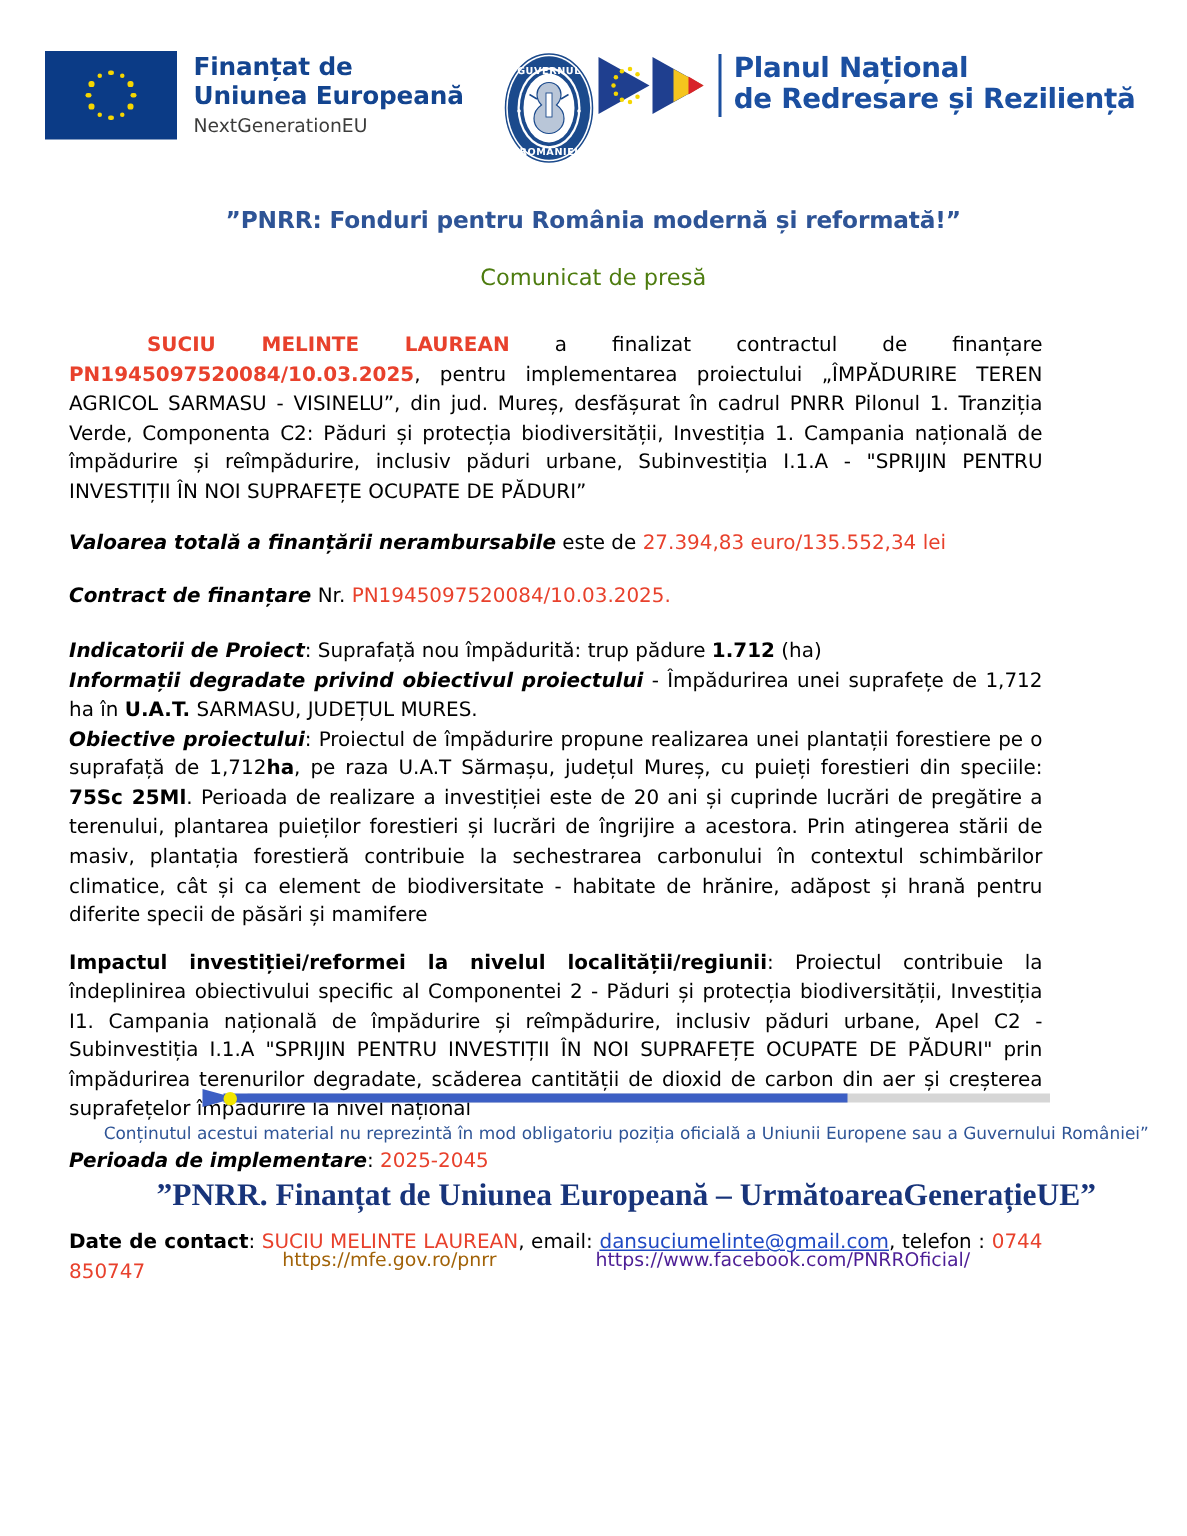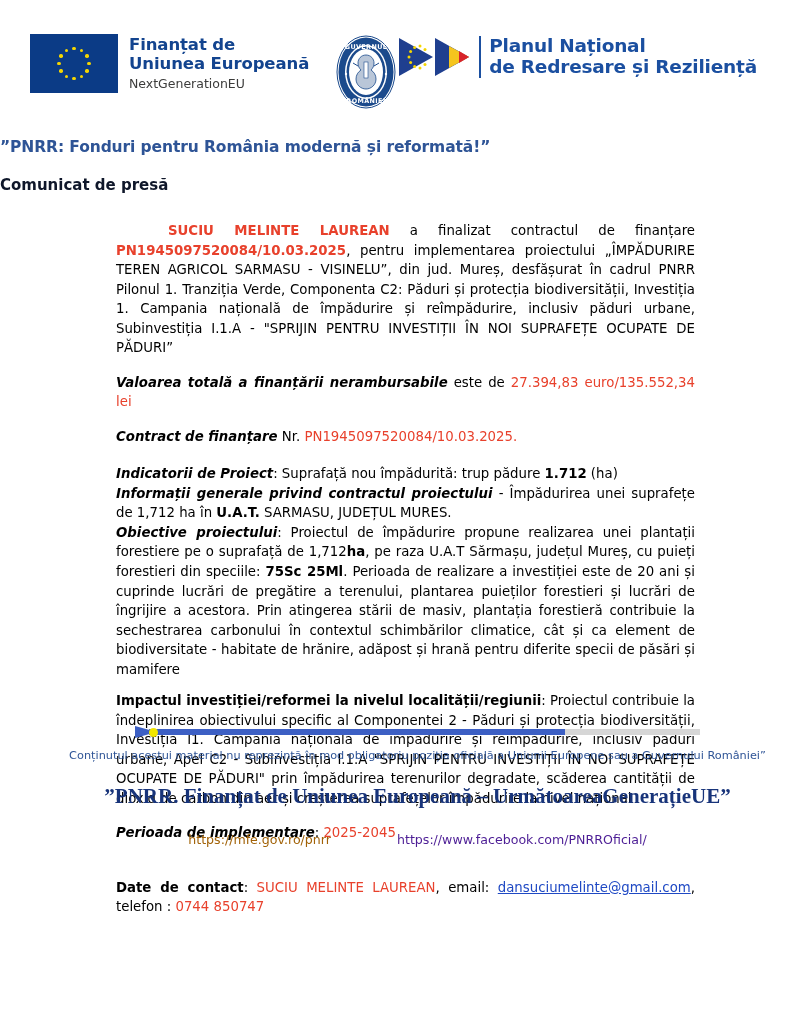--- a/index.html
+++ b/index.html
@@ -103,37 +103,38 @@
     line-height: 1.12;
     color: #1b4fa0;
     font-size: 18.5px;
     font-weight: bold;
     letter-spacing: -0.2px;
     white-space: nowrap;
   }
 
   
   .doc-title {
-    text-align: left;
+    text-align: center;
     color: #2e5496;
     font-size: 15.5px;
     font-weight: bold;
     margin-top: 28px;
     letter-spacing: -0.1px;
   }
   .doc-subtitle {
-    color: #0f172a;
+    text-align: center;
+    color: #4d7c0f;
     font-size: 15px;
-    font-weight: bold;
+    font-weight: normal;
     margin-top: 20px;
   }
 
   
   .content {
-    padding: 0 96px 0 116px;
+    padding: 0 96px 0 46px;
     box-sizing: border-box;
     margin-top: 27px;
   }
   p.para {
     margin: 0;
     font-size: 13.3px;
     line-height: 1.47;
     text-align: justify;
     color: #000;
   }
@@ -311,21 +312,21 @@
     <p class="para"><span class="bi">Valoarea totală a finanțării nerambursabile</span><span> este de </span><span class="red">27.394,83 euro/135.552,34 lei</span></p>
 
     <div class="gap-15"></div>
 
     <p class="para"><span class="bi">Contract de finanțare</span><span> Nr. </span><span class="red">PN1945097520084/10.03.2025.</span></p>
 
     <div class="gap-18"></div>
 
     <p class="para"><span class="bi">Indicatorii de Proiect</span><span>: Suprafață nou împădurită: trup pădure </span><span class="b">1.712</span><span> (ha)</span></p>
 
-    <p class="para"><span class="bi">Informații generale privind contractul proiectului</span><span> - Împădurirea unei suprafețe de 1,712 ha în </span><span class="b">U.A.T.</span><span> SARMASU, JUDEȚUL MURES.</span></p>
+    <p class="para"><span class="bi">Informații degradate privind obiectivul proiectului</span><span> - Împădurirea unei suprafețe de 1,712 ha în </span><span class="b">U.A.T.</span><span> SARMASU, JUDEȚUL MURES.</span></p>
 
     <p class="para"><span class="bi">Obiective proiectului</span><span>: Proiectul de împădurire propune realizarea unei plantații forestiere pe o suprafață de 1,712</span><span class="b">ha</span><span>, pe raza U.A.T Sărmașu, județul Mureș, cu puieți forestieri din speciile: </span><span class="b">75Sc 25Ml</span><span>. Perioada de realizare a investiției este de 20 ani și cuprinde lucrări de pregătire a terenului, plantarea puieților forestieri și  lucrări de îngrijire a acestora. Prin atingerea stării de masiv, plantația forestieră contribuie la sechestrarea carbonului în contextul schimbărilor climatice, cât și ca element de biodiversitate - habitate de hrănire, adăpost și hrană pentru diferite specii de păsări și mamifere</span></p>
 
     <div class="gap-12"></div>
 
     <p class="para"><span class="b">Impactul investiției/reformei la nivelul localității/regiunii</span><span>: Proiectul contribuie la îndeplinirea obiectivului specific al Componentei 2 - Păduri și protecția biodiversității, Investiția I1. Campania națională de împădurire și reîmpădurire, inclusiv păduri urbane, Apel C2 - Subinvestiția I.1.A "SPRIJIN PENTRU INVESTIȚII ÎN NOI SUPRAFEȚE OCUPATE DE PĂDURI" prin împădurirea terenurilor degradate, scăderea cantității de dioxid de carbon din aer și creșterea suprafețelor împădurire la nivel național</span></p>
 
     <div class="gap-15"></div>
 
     <p class="para"><span class="bi">Perioada de implementare</span><span>: </span><span class="red">2025-2045</span></p>

